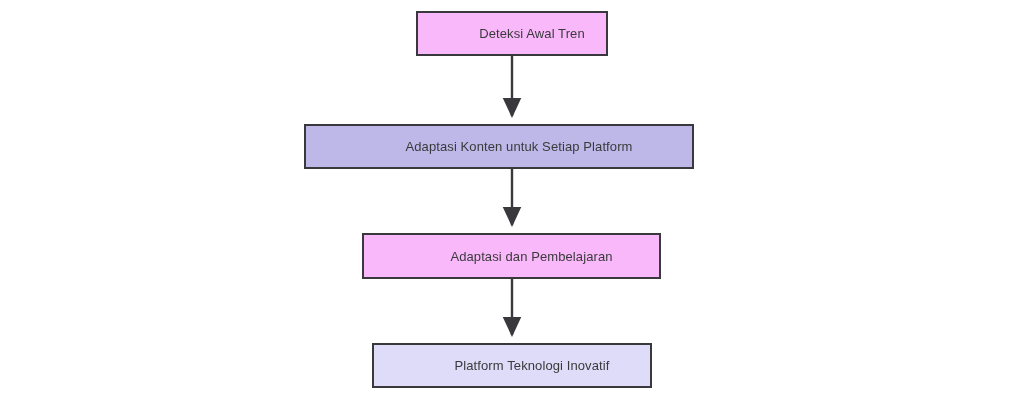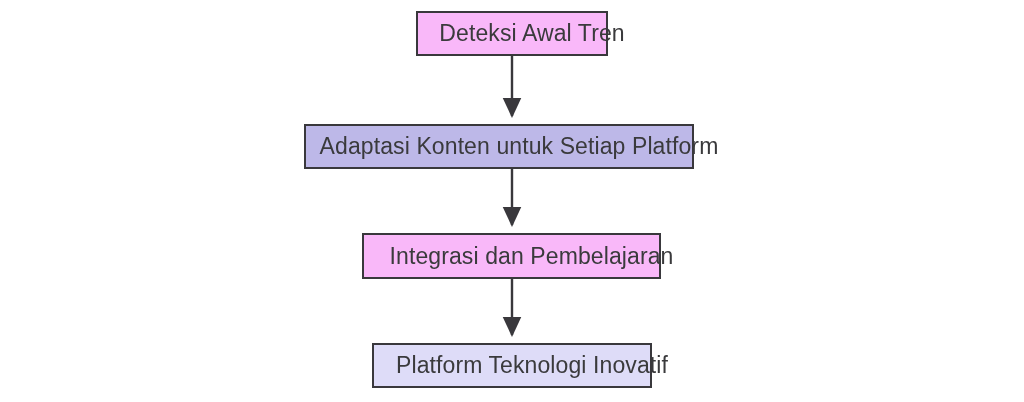--- a/index.html
+++ b/index.html
@@ -20,21 +20,21 @@
     background: #ffffff;
   }
   .node {
     position: absolute;
     box-sizing: border-box;
     border: 2.5px solid #39383c;
     display: flex;
     align-items: center;
     justify-content: center;
     color: #3a3a3c;
-    font-size: 23px;
+    font-size: 13px;
     line-height: 1;
     letter-spacing: 0.1px;
     white-space: nowrap;
     padding-left: 40px;
   }
   .node-label {
     display: block;
     padding: 0 2px;
   }
   
@@ -76,20 +76,20 @@
 
   <div class="node" id="node-1" style="background-color: rgb(249, 184, 249); border-color: rgb(57, 56, 60); color: rgb(58, 58, 60);">
     <span class="node-label">Deteksi Awal Tren</span>
   </div>
 
   <div class="node" id="node-2" style="background-color: rgb(189, 184, 232); border-color: rgb(57, 56, 60); color: rgb(58, 58, 60);">
     <span class="node-label">Adaptasi Konten untuk Setiap Platform</span>
   </div>
 
   <div class="node" id="node-3" style="background-color: rgb(249, 184, 249); border-color: rgb(57, 56, 60); color: rgb(58, 58, 60);">
-    <span class="node-label">Integrasi dan Pembelajaran</span>
+    <span class="node-label">Adaptasi dan Pembelajaran</span>
   </div>
 
   <div class="node" id="node-4" style="background-color: rgb(222, 220, 248); border-color: rgb(57, 56, 60); color: rgb(58, 58, 60);">
     <span class="node-label">Platform Teknologi Inovatif</span>
   </div>
 
 </div>
 
 </body></html>

